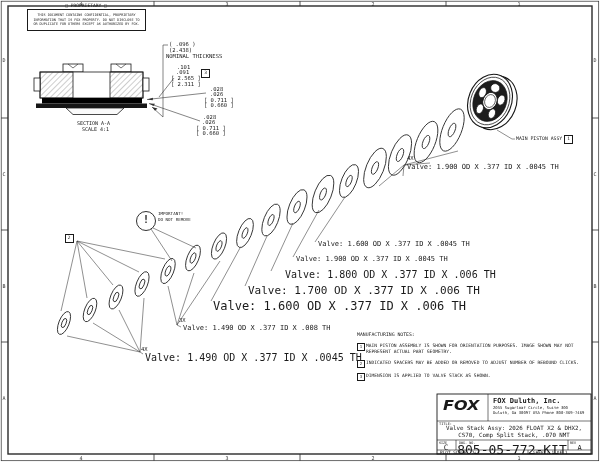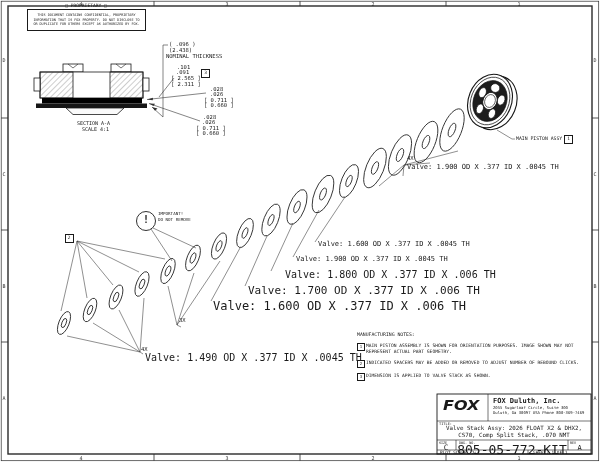--- a/index.html
+++ b/index.html
@@ -215,20 +215,21 @@
 <div class="box" style="left:64.5px;top:233.5px;width:7px;height:7px;font-size:4.5px;">2</div>
 
 <div class="t" style="left:407px;top:155px;font-size:5.5px;">4X</div>
 <div class="t" style="left:407px;top:162.5px;font-size:7px;">Valve: 1.900 OD X .377 ID X .0045 TH</div>
 <div class="t" style="left:318px;top:240px;font-size:7px;">Valve: 1.600 OD X .377 ID X .0045 TH</div>
 <div class="t" style="left:296px;top:254.5px;font-size:7px;">Valve: 1.900 OD X .377 ID X .0045 TH</div>
 <div class="t" style="left:285px;top:269px;font-size:10px;">Valve: 1.800 OD X .377 ID X .006 TH</div>
 <div class="t" style="left:248px;top:284px;font-size:11px;">Valve: 1.700 OD X .377 ID X .006 TH</div>
 <div class="t" style="left:213px;top:299px;font-size:12px;">Valve: 1.600 OD X .377 ID X .006 TH</div>
 <div class="t" style="left:179px;top:317px;font-size:5.5px;">3X</div>
+<div class="t" style="left:183px;top:323.5px;font-size:7px;">Valve: 1.490 OD X .377 ID X .008 TH</div>
 <div class="t" style="left:141px;top:345.5px;font-size:5.5px;">4X</div>
 <div class="t" style="left:145px;top:352px;font-size:10px;">Valve: 1.490 OD X .377 ID X .0045 TH</div>
 
 <div class="t" style="left:357px;top:332px;font-size:4.8px;">MANUFACTURING NOTES:</div>
 <div class="box" style="left:357px;top:343px;width:6px;height:6px;font-size:4px;">1</div>
 <div class="t w" style="left:366px;top:342.5px;width:216px;font-size:4.6px;line-height:1.5;">MAIN PISTON ASSEMBLY IS SHOWN FOR ORIENTATION PURPOSES. IMAGE SHOWN MAY NOT REPRESENT ACTUAL PART GEOMETRY.</div>
 <div class="box" style="left:357px;top:360px;width:6px;height:6px;font-size:4px;">2</div>
 <div class="t w" style="left:366px;top:359.5px;width:230px;font-size:4.6px;line-height:1.5;">INDICATED SPACERS MAY BE ADDED OR REMOVED TO ADJUST NUMBER OF REBOUND CLICKS.</div>
 <div class="box" style="left:357px;top:373px;width:6px;height:6px;font-size:4px;">3</div>
 <div class="t w" style="left:366px;top:372.5px;width:230px;font-size:4.6px;line-height:1.5;">DIMENSION IS APPLIED TO VALVE STACK AS SHOWN.</div>

